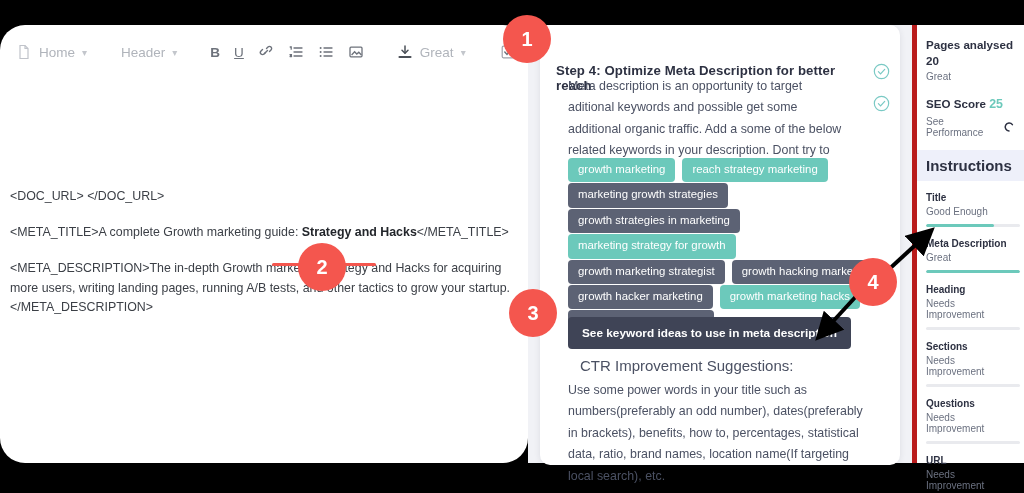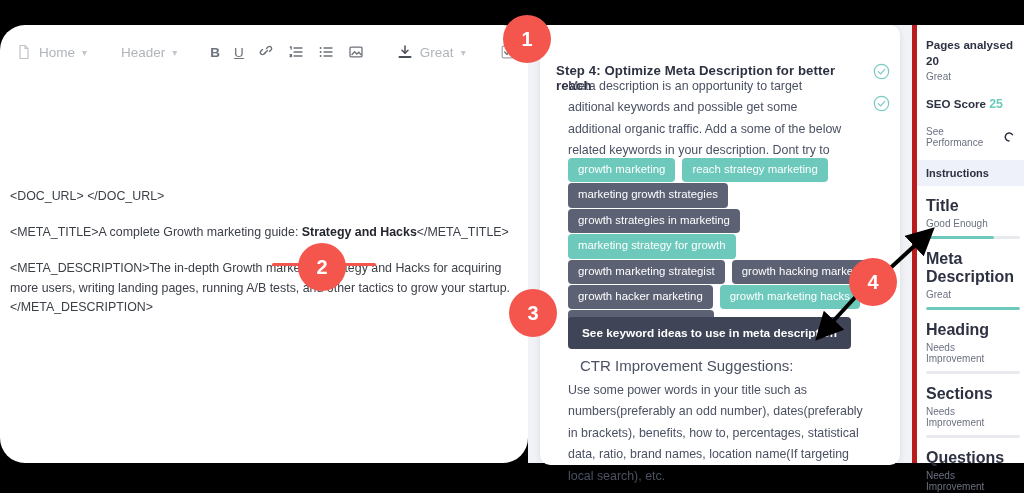--- a/index.html
+++ b/index.html
@@ -113,25 +113,25 @@
   .sb-title .num { color: #2d3142; }
   .sb-title .score { color: #6cc9bb; font-weight: bold; font-size: 12.4px; }
   .sb-sub {
     font-size: 10px; color: #6b7180; margin-top: 3px;
   }
   .sb-row { display: flex; align-items: center; justify-content: space-between; }
   .refresh-ic { width: 12px; height: 12px; }
   .refresh-ic svg { width: 12px; height: 12px; display: block; }
   .sb-active {
     margin-top: 12px; background: #eef0fa; padding: 7px 9px;
-    font-size: 11px; font-weight: bold; color: #2d3142;
+    font-size: 15px; font-weight: bold; color: #2d3142;
     cursor: pointer;
   }
   .sb-item { padding: 11px 9px 0 9px; }
-  .sb-item-title { font-size: 16px; font-weight: bold; color: #2d3142; }
+  .sb-item-title { font-size: 10px; font-weight: bold; color: #2d3142; }
   .sb-item-status { font-size: 10px; color: #6b7180; margin-top: 3px; }
   .bar {
     margin-top: 7px; height: 3px; width: 94px; background: #e9eaee; border-radius: 2px;
     overflow: hidden;
   }
   .bar > span { display: block; height: 100%; background: #6cc9bb; border-radius: 2px; }
 
   
   .badge {
     position: absolute; border-radius: 50%; background: #f4564e;
@@ -303,21 +303,21 @@
         <span class="num">20</span>
       </div>
       <div class="sb-sub">Great</div>
     </div>
 
     <div class="sb-block" style="padding-top:14px">
       <div class="sb-title">
         <span>SEO Score</span>
         <span class="score">25</span>
       </div>
-      <div class="sb-row" style="margin-top:13px">
+      <div class="sb-row" style="margin-top:3px">
         <div class="sb-sub" style="margin-top:0">See Performance</div>
         <span class="refresh-ic">
           <svg viewBox="0 0 12 12" fill="none" stroke="#2d3142" stroke-width="1.5">
             <path d="M9.4 3.6A4 4 0 106 10" stroke-linecap="round"></path>
           </svg>
         </span>
       </div>
     </div>
 
     <div class="sb-active">Instructions</div>

